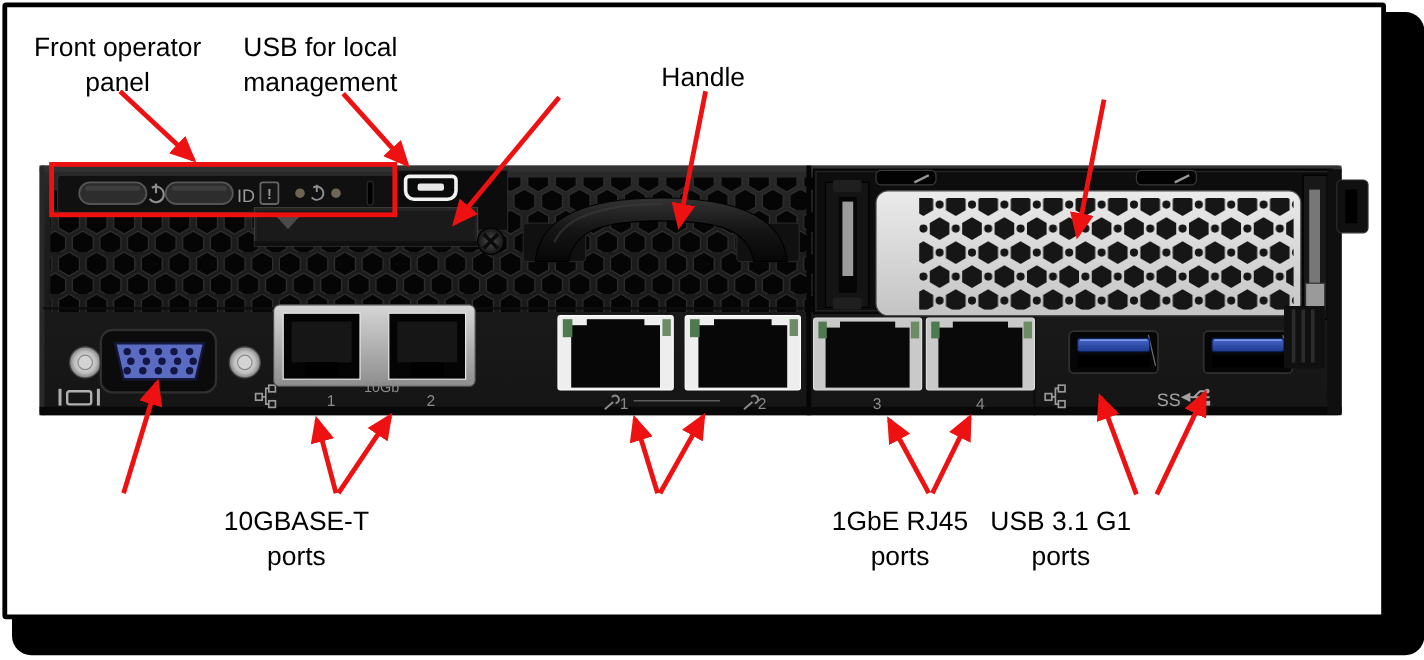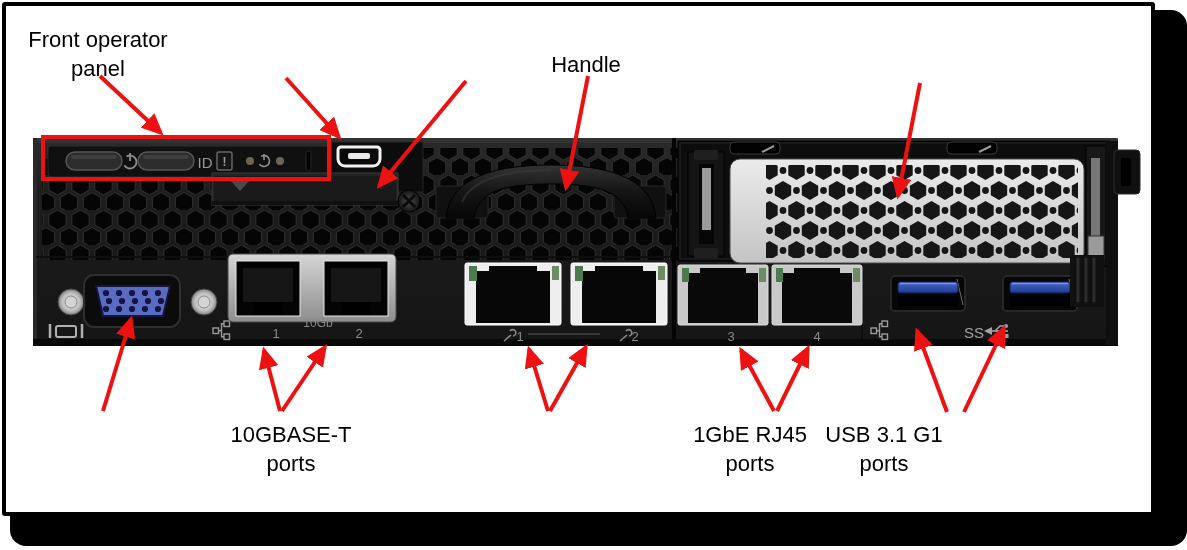--- a/index.html
+++ b/index.html
@@ -331,20 +331,22 @@
       <line x1="550" y1="411" x2="586" y2="347" marker-end="url(#ah)"></line>
       <line x1="774" y1="411" x2="741" y2="350" marker-end="url(#ah)"></line>
       <line x1="777" y1="411" x2="808" y2="348" marker-end="url(#ah)"></line>
       <line x1="947" y1="412" x2="917" y2="331" marker-end="url(#ah)"></line>
       <line x1="964" y1="412" x2="1004" y2="328" marker-end="url(#ah)"></line>
     </g>
   </svg>
 
   <div class="callout" style="left:98px;top:25px;text-align:center;">Front operator
 panel</div>
+  <div class="callout" style="left:267px;top:25px;">USB for local
+management</div>
   <div class="callout" style="left:586px;top:50px;">Handle</div>
-  <div class="callout" style="left:247px;top:420px;margin-left:44px;">10GBASE-T
+  <div class="callout" style="left:247px;top:420px;">10GBASE-T
 ports</div>
   <div class="callout" style="left:750px;top:420px;">1GbE RJ45
 ports</div>
   <div class="callout" style="left:884px;top:420px;">USB 3.1 G1
 ports</div>
 </div>
 
 </body></html>

